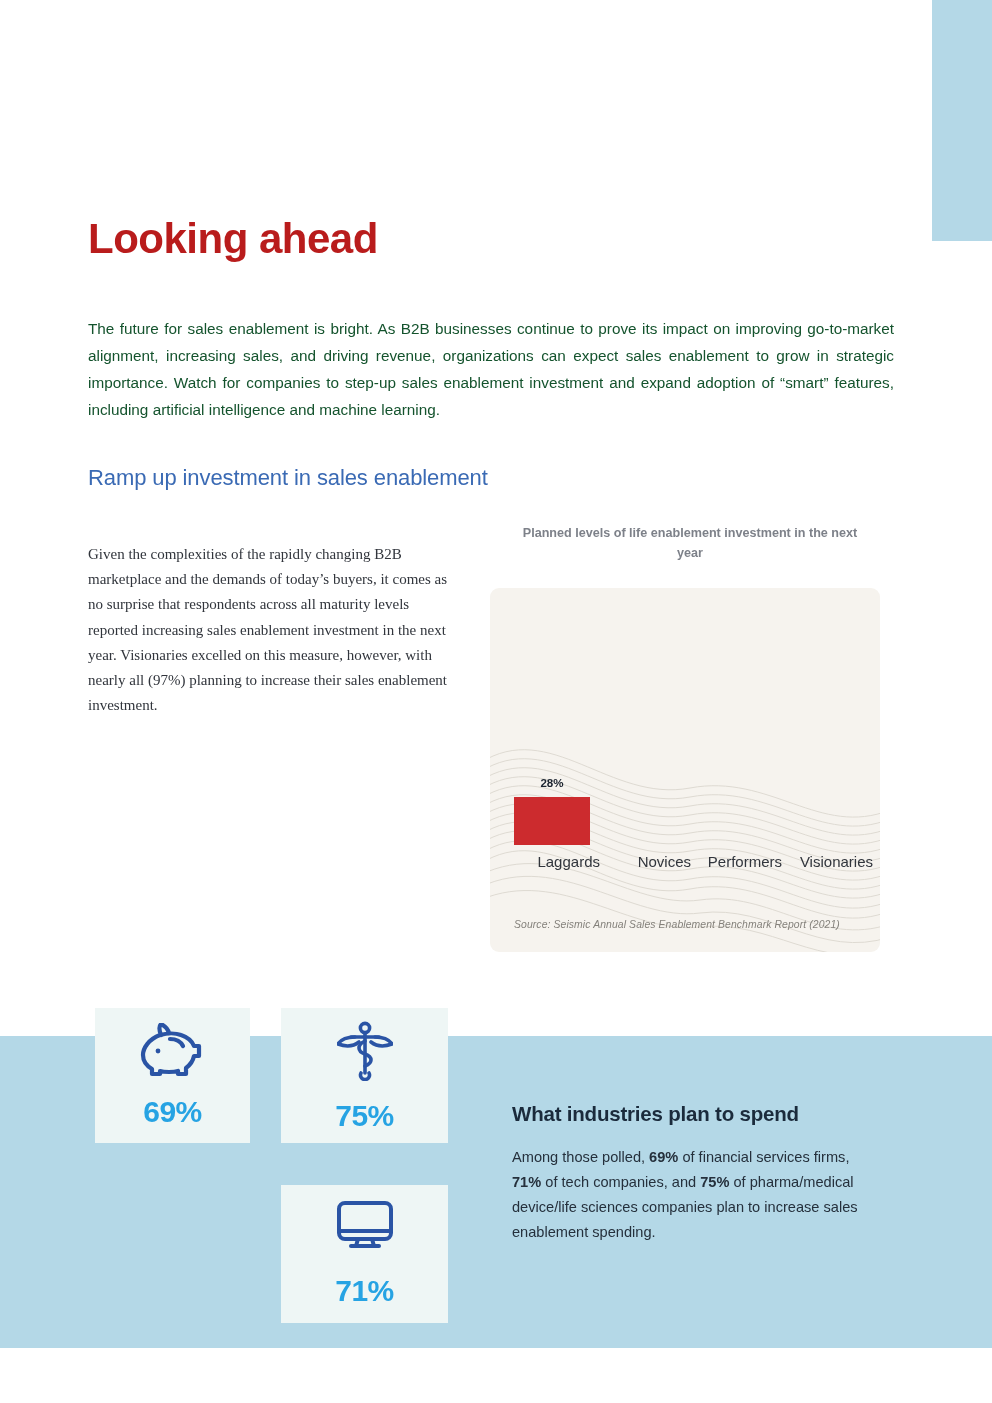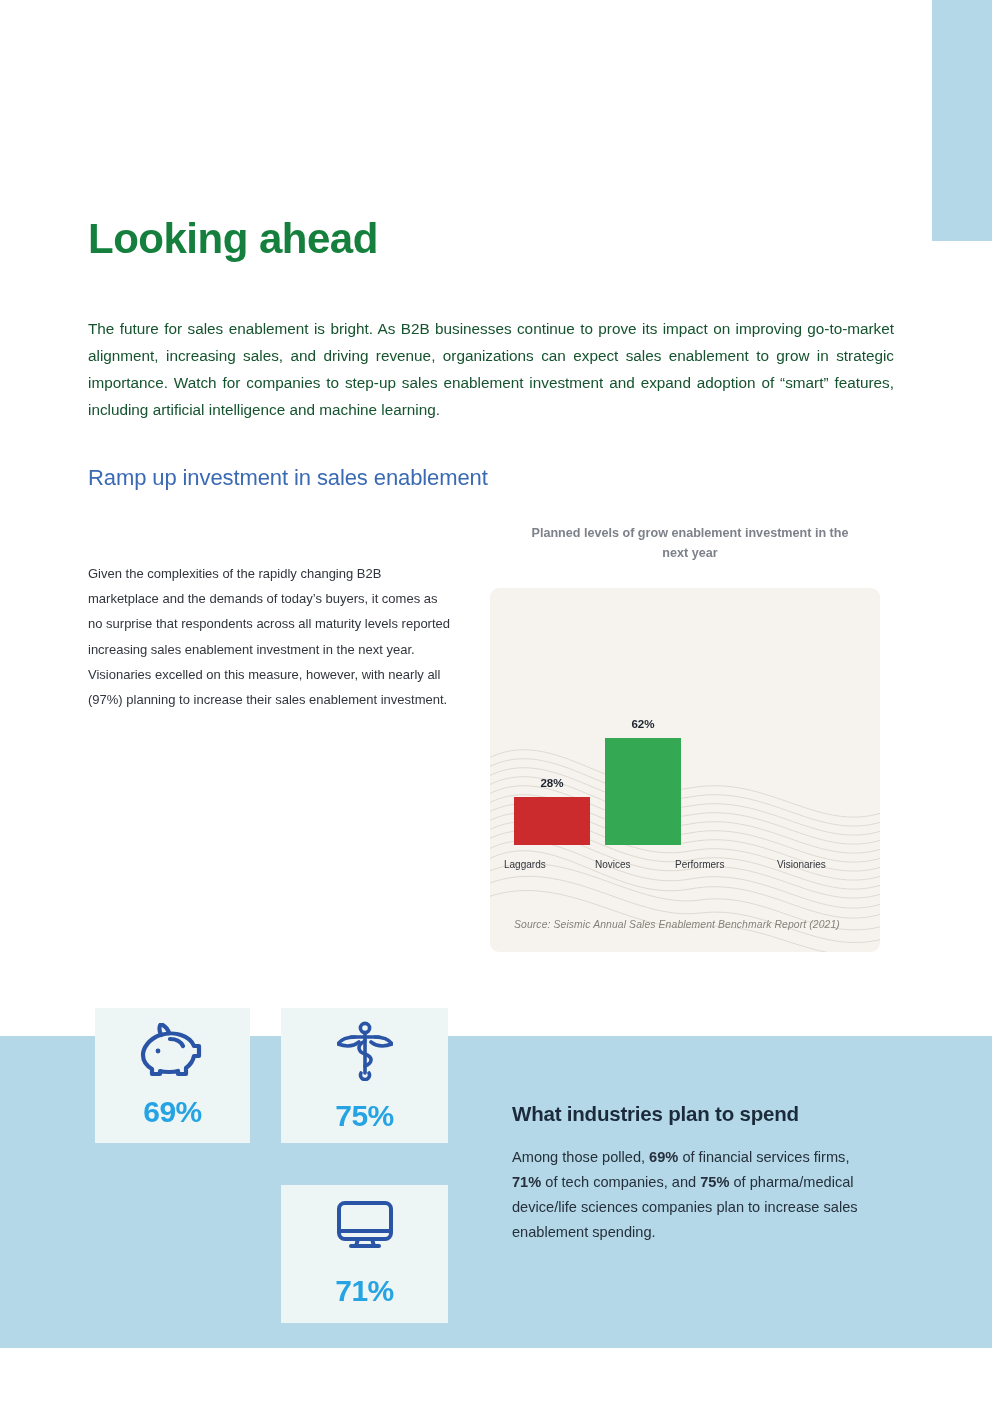--- a/index.html
+++ b/index.html
@@ -34,21 +34,21 @@
     background: #b4d8e7;
   }
 
   
   .page-title {
     position: absolute;
     left: 88px;
     top: 188px;
     font-size: 42px;
     font-weight: bold;
-    color: #15803d;
+    color: #b91c1c;
     letter-spacing: -0.5px;
     line-height: 1.1;
   }
 
   .intro-paragraph {
     position: absolute;
     left: 88px;
     top: 300px;
     width: 806px;
     font-size: 15.3px;
@@ -63,25 +63,26 @@
     top: 447px;
     font-size: 22px;
     color: #3a6ab4;
     font-weight: normal;
     letter-spacing: -0.1px;
   }
 
   .left-body {
     position: absolute;
     left: 88px;
-    top: 548px;
+    top: 527px;
     width: 365px;
-    font-size: 13px;
+    font-size: 15px;
     line-height: 25.2px;
     color: #31353c;
+    font-family: Liberation Serif, serif;
   }
 
   
   .chart-title {
     position: absolute;
     left: 520px;
     top: 523px;
     width: 340px;
     text-align: center;
     font-size: 12.6px;
@@ -127,22 +128,22 @@
     margin-bottom: 8px;
   }
   .bar-rect {
     width: 76px;
     margin: 0 auto;
   }
   .bar-label {
     position: absolute;
     bottom: 82px;
     width: 96px;
-    text-align: left;
-    font-size: 10px;
+    text-align: right;
+    font-size: 15px;
     color: #31353c;
   }
   .chart-source {
     position: absolute;
     left: 24px;
     bottom: 22px;
     font-size: 10.4px;
     font-style: italic;
     color: #84817b;
     letter-spacing: 0.1px;
@@ -202,21 +203,21 @@
 <div class="deco-bottom-band"></div>
 
 <h1 class="page-title">Looking ahead</h1>
 
 <p class="intro-paragraph">The future for sales enablement is bright. As B2B businesses continue to prove its impact on improving go-to-market alignment, increasing sales, and driving revenue, organizations can expect sales enablement to grow in strategic importance. Watch for companies to step-up sales enablement investment and expand adoption of  “smart” features, including artificial intelligence and machine learning.</p>
 
 <h2 class="section-subtitle">Ramp up investment in sales enablement</h2>
 
 <p class="left-body">Given the complexities of the rapidly changing B2B marketplace and the demands of today’s buyers, it comes as no surprise that respondents across all maturity levels reported increasing sales enablement investment in the next year. Visionaries excelled on this measure, however, with nearly all (97%) planning to increase their sales enablement investment.</p>
 
-<div class="chart-title">Planned levels of grow enablement investment in the next year</div>
+<div class="chart-title">Planned levels of life enablement investment in the next year</div>
 
 <div class="chart-card">
   <div class="chart-waves">
     <svg width="390" height="364" viewBox="0 0 390 364" aria-hidden="true">
       <g fill="none" stroke="#dedad2" stroke-width="1">
         <path d="M-10 175 C 60 130, 120 215, 200 200 S 330 250, 400 222"></path>
         <path d="M-10 184 C 60 139, 120 224, 200 209 S 330 259, 400 231"></path>
         <path d="M-10 193 C 60 148, 120 233, 200 218 S 330 268, 400 240"></path>
         <path d="M-10 202 C 60 157, 120 242, 200 227 S 330 277, 400 249"></path>
         <path d="M-10 211 C 60 166, 120 251, 200 236 S 330 286, 400 258"></path>
@@ -234,26 +235,22 @@
     </svg>
   </div>
 
   <div class="chart-plot">
 
   <div class="bar-group" style="left: 22px;">
         <div class="bar-value">28%</div>
         <div class="bar-rect" style="height: 48px; background: rgb(204, 43, 46);"></div>
       </div>
       <div class="bar-label" style="left: 14px;">Laggards</div>
-      <div class="bar-group" style="left: 113px;">
-        <div class="bar-value">62%</div>
-        <div class="bar-rect" style="height: 107px; background: rgb(52, 168, 83);"></div>
-      </div>
       <div class="bar-label" style="left: 105px;">Novices</div>
-      <div class="bar-label" style="left: 185px;">Performers</div>
+      <div class="bar-label" style="left: 196px;">Performers</div>
       <div class="bar-label" style="left: 287px;">Visionaries</div>
     </div>
 
   <div class="chart-source">Source: Seismic Annual Sales Enablement Benchmark Report (2021)</div>
 </div>
 
 <div class="stat-card" id="stat-card-0">
   <span class="stat-icon">
     <svg width="66" height="54" viewBox="0 0 66 54" fill="none" stroke="currentColor" stroke-width="4.2" stroke-linecap="round" stroke-linejoin="round">
       <path d="M20 12 C 9 16, 3 25, 3 32 c 0 6, 4 11, 9 14 l 0 5 l 8 0 l 0 -3 c 3 1, 6 1, 9 1 c 3 0, 6 0, 9 -1 l 0 3 l 8 0 l 0 -6 c 4 -3, 7 -7, 8 -12 l 5 0 l 0 -10 l -5 0 c -2 -5, -7 -9, -13 -11 c -5 -2, -14 -2, -21 0 z"></path>

